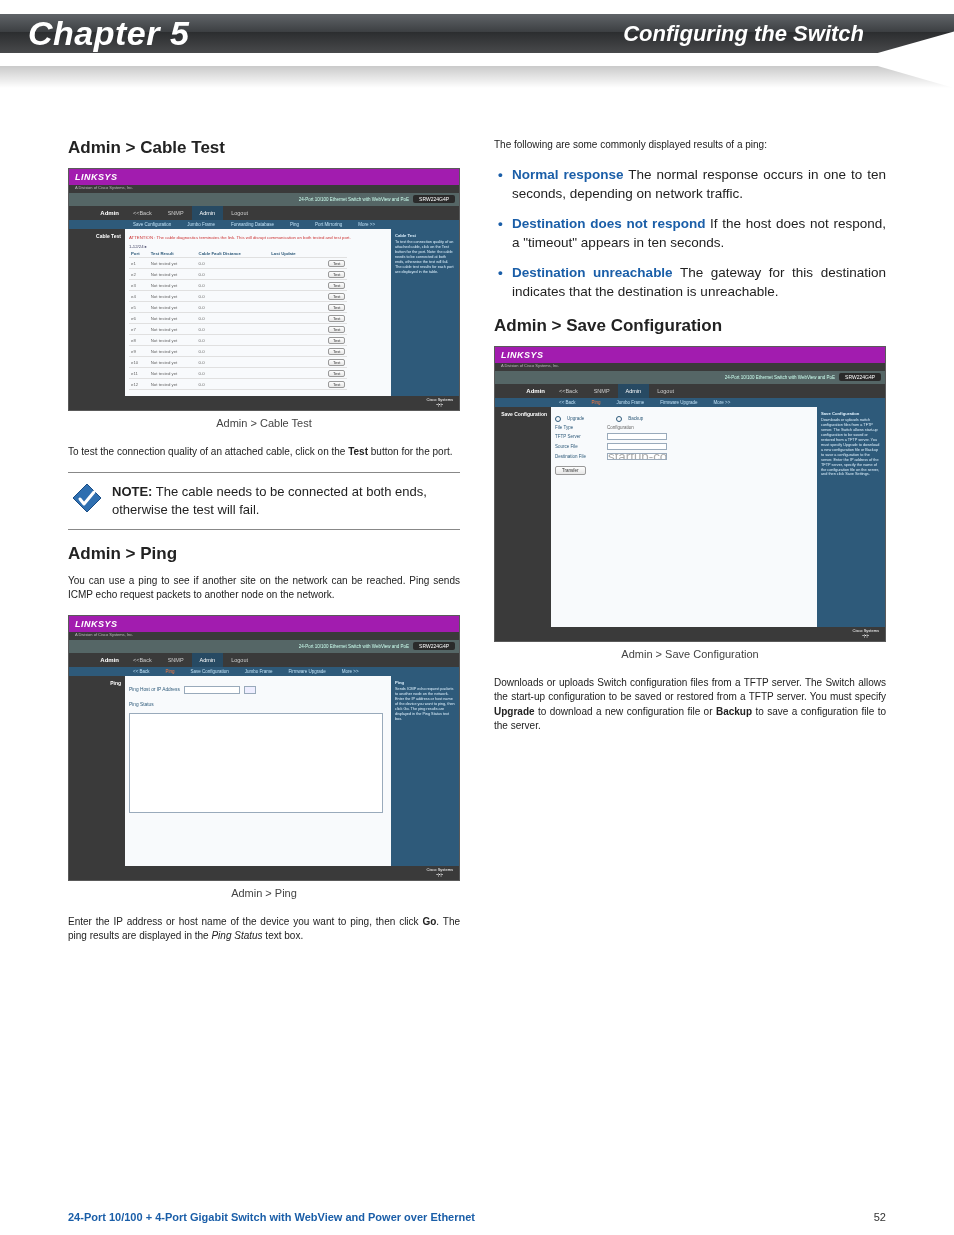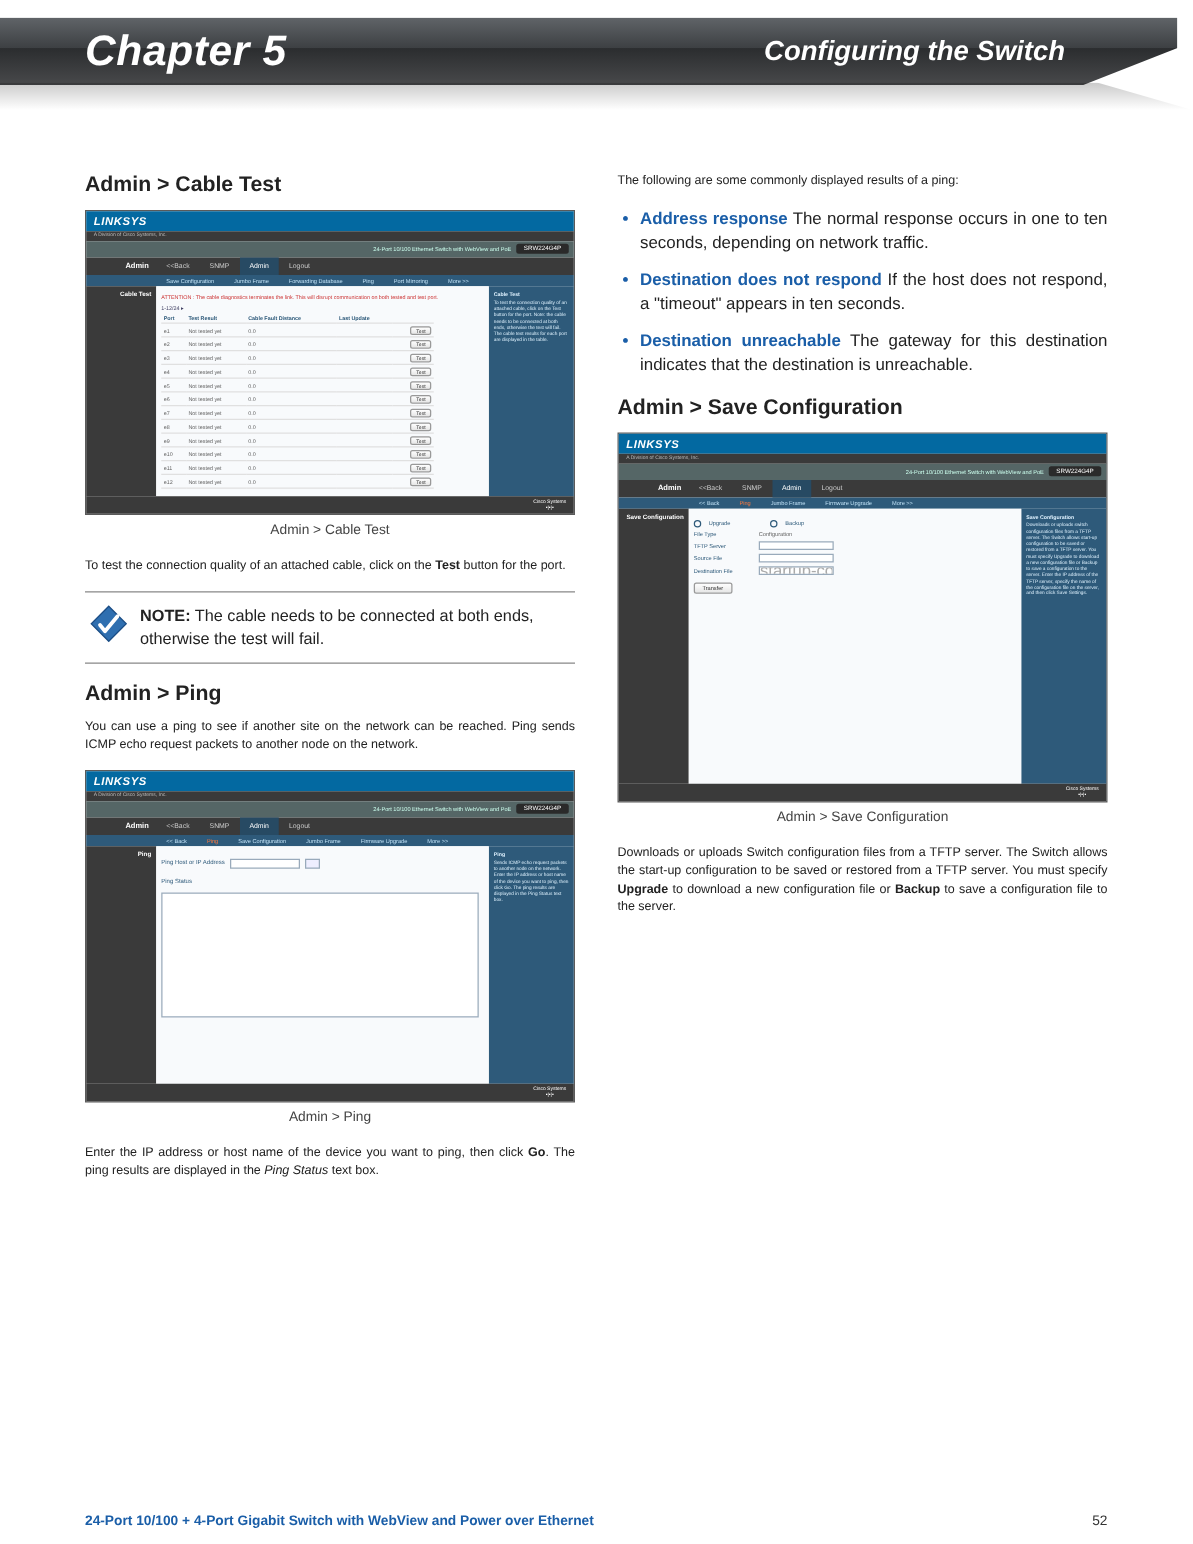--- a/index.html
+++ b/index.html
@@ -1,23 +1,23 @@
 <!DOCTYPE html>
 <html><head>
 <meta charset="utf-8">
 <style>
   * { box-sizing: border-box; margin: 0; padding: 0; }
   html, body { width: 954px; height: 1235px; background: #fff; font-family: "Segoe UI", "Helvetica Neue", Arial, sans-serif; color: #222; }
   .page { position: relative; width: 954px; height: 1235px; padding: 0 68px 40px 68px; }
   .banner { position: relative; height: 74px; margin: 14px -68px 50px -68px; }
-  .banner .strip { position: absolute; left: 0; right: 12px; top: 0; height: 54px;
+  .banner .strip { position: absolute; left: 0; right: 0; top: 0; height: 39px;
     background: linear-gradient(to bottom, #606468 0%, #3d4043 45%, #2b2d2f 46%, #48494b 100%);
     clip-path: polygon(0 0, 100% 0, 100% 45%, 92% 100%, 0 100%);
     color: #fff; display: flex; align-items: center; justify-content: space-between;
-    padding: 0 70px 0 68px;
+    padding: 0 70px 0 28px;
   }
   .banner .shadow { position:absolute; left:0; right:0; top:52px; height:22px;
     background: linear-gradient(to bottom, rgba(0,0,0,.35), rgba(0,0,0,0));
     clip-path: polygon(0 0, 92% 0, 100% 100%, 0 100%);
     opacity:.6;
   }
   .banner h1 { font-size: 34px; font-weight: 700; font-style: italic; letter-spacing: .5px; }
   .banner h2 { font-size: 22px; font-weight: 700; font-style: italic; margin-right: 20px; }
   .cols { display: flex; gap: 34px; }
   .col { flex: 1 1 0; min-width: 0; }
@@ -32,21 +32,21 @@
   ul.ping { list-style: none; padding: 0 0 0 18px; margin: 0 0 14px 0; }
   ul.ping li { position: relative; font-size: 13.5px; line-height: 1.45; margin-bottom: 10px; text-align: justify; }
   ul.ping li::before { content: "•"; position: absolute; left: -14px; top: 0; color: #1a5ea8; font-weight: 700; }
   ul.ping li .term { color: #1a5ea8; font-weight: 700; }
   .footer { position: absolute; left: 68px; right: 68px; bottom: 26px; display: flex; justify-content: space-between; align-items: baseline; font-size: 11px; color: #1a5ea8; font-weight: 700; }
   .footer .pn { color: #333; font-weight: 400; }
   em { font-style: italic; }
 
   
   .shot { width: 100%; border: 1px solid #5a5a5a; background: #fff; font-size: 4.8px; font-family: Arial, sans-serif; color: #333; }
-  .shot .sh-title { display:flex; align-items:center; justify-content:space-between; background:#0369a1; color:#fff; padding:3px 6px; }
+  .shot .sh-title { display:flex; align-items:center; justify-content:space-between; background:#a21caf; color:#fff; padding:3px 6px; }
   .shot .sh-title .brand { font-weight:700; font-style: italic; letter-spacing:.5px; font-size:9px; }
   .shot .sh-sub { font-size:4px; color:#bbb; padding:0 6px 3px; background:#3a3a3a; }
   .shot .sh-bar1 { background:#566; }
   .shot .sh-bar1 .model { float:right; background:#2a2a2a; color:#fff; margin:2px 4px; padding:1px 6px; font-size:5px; border-radius:2px; }
   .shot .sh-bar1 .desc { color:#cfe; font-size:4.5px; padding:4px 6px; display:block; text-align:right; clear:none; }
   .shot .sh-bar1::after{content:"";display:block;clear:both;}
   .shot .sh-nav { display:flex; background:#3a3a3a; color:#ddd; }
   .shot .sh-nav .lab { width:56px; text-align:right; padding:4px 6px; font-weight:700; color:#fff; font-size:6px; }
   .shot .sh-nav .tabs { flex:1; display:flex; }
   .shot .sh-nav .tabs span { padding:4px 8px; font-size:5.5px; color:#ccc; }
@@ -302,21 +302,21 @@
       <div class="figcap">Admin &gt; Ping</div>
 
       <p>
         <span>Enter the IP address or host name of the device you want to ping, then click </span><b>Go</b><span>. The ping results are displayed in the </span><em>Ping Status</em><span> text box.</span>
       </p>
     </div>
 
     <div class="col">
       <p>The following are some commonly displayed results of a ping:</p>
       <ul class="ping" id="ping-list">
-          <li><span class="term">Address response</span><span>  The normal response occurs in one to ten seconds, depending on network traffic.</span></li>
+          <li><span class="term">Normal response</span><span>  The normal response occurs in one to ten seconds, depending on network traffic.</span></li>
           <li><span class="term">Destination does not respond</span><span>  If the host does not respond, a "timeout" appears in ten seconds.</span></li>
           <li><span class="term">Destination unreachable</span><span> The gateway for this destination indicates that the destination is unreachable.</span></li>
         </ul>
 
       <h3 class="sec">Admin &gt; Save Configuration</h3>
 
       <div class="fig">
         <div class="shot">
           <div class="sh-title">
               <span class="brand">LINKSYS</span>

